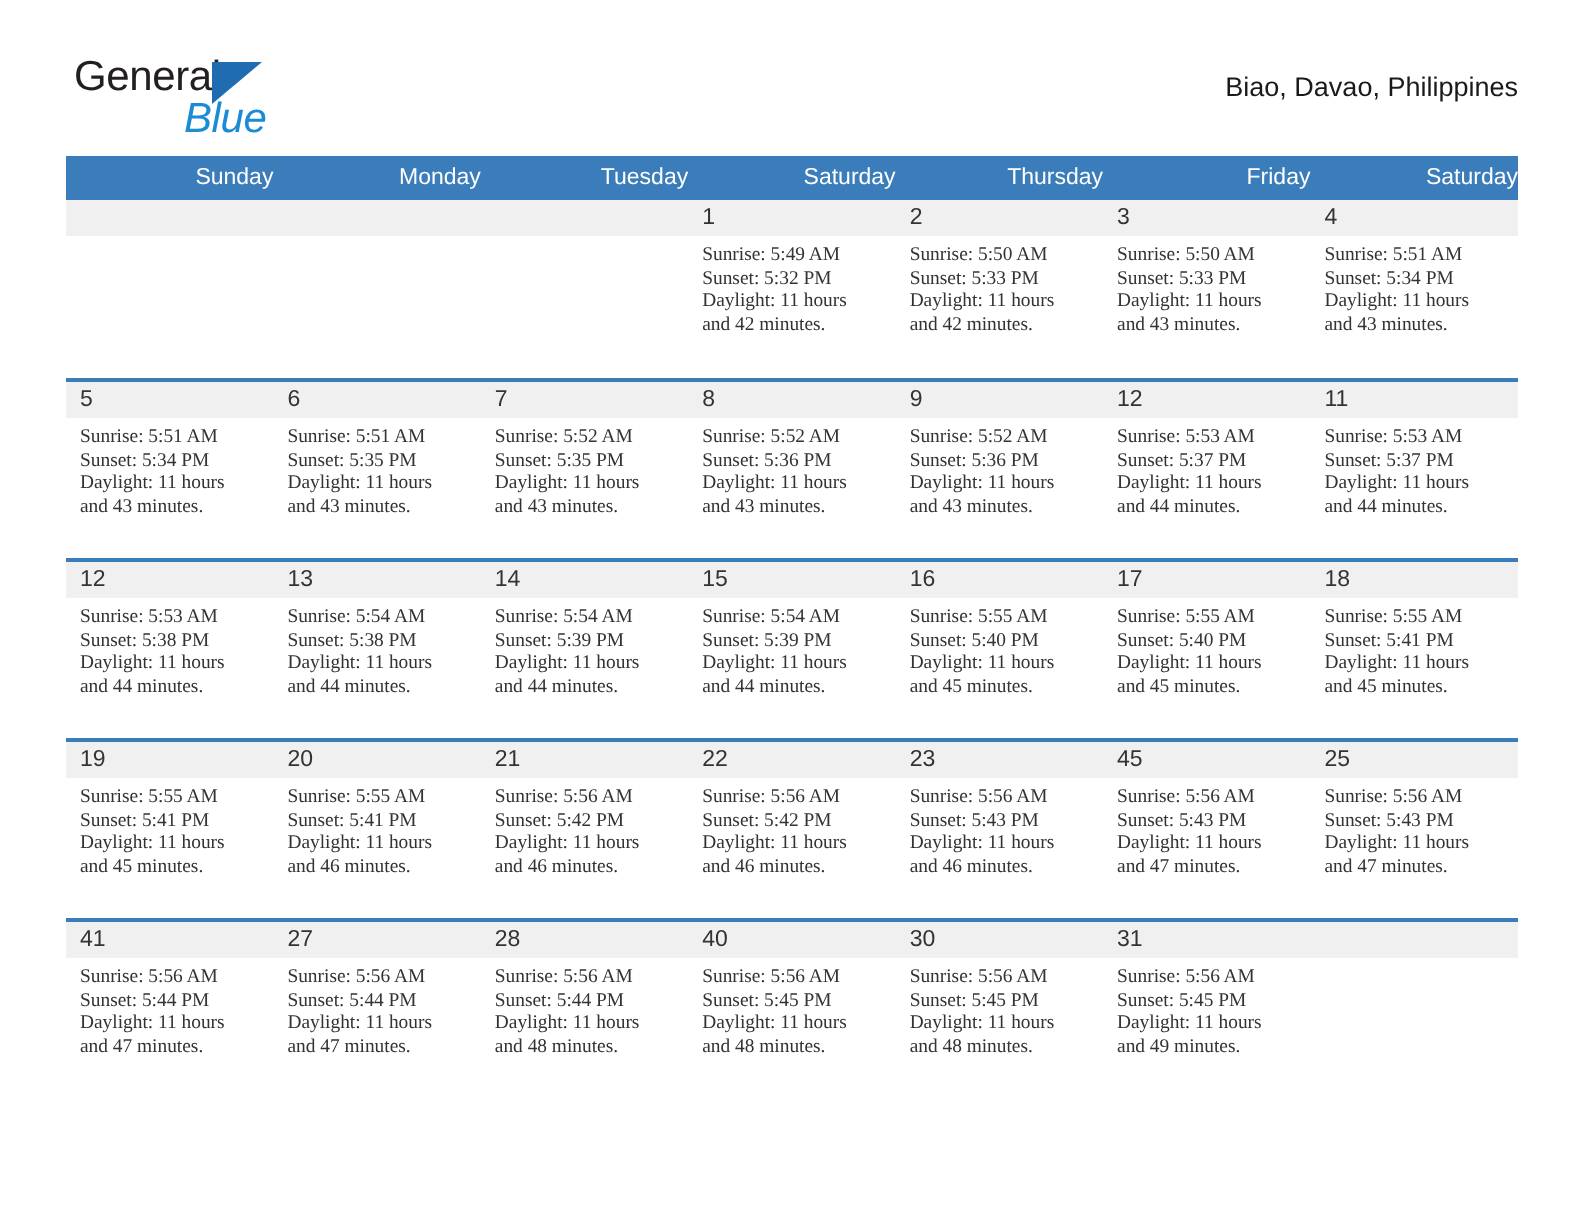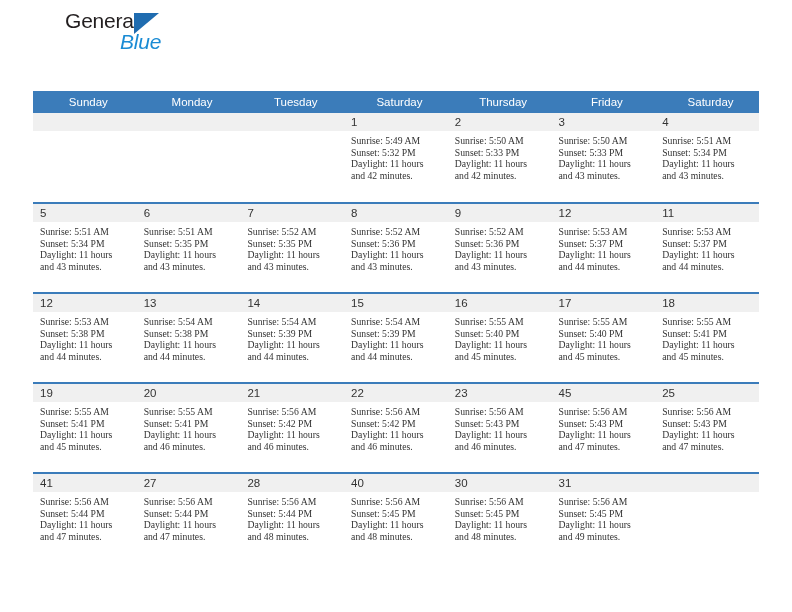--- a/index.html
+++ b/index.html
@@ -17,23 +17,22 @@
     height: 612px;
     background: #ffffff;
     padding: 0 33px;
   }
 
   
   .header {
     display: flex;
     align-items: flex-start;
     justify-content: space-between;
-    padding-top: 9px;
-    height: 91px;
-    margin-left: 28px;
+    padding-top: 27px;
+    height: 78px;
   }
 
   .brand {
     position: relative;
     width: 160px;
     height: 52px;
   }
 
   .brand-general {
     position: absolute;
@@ -91,21 +90,21 @@
     width: 726px;
     border-collapse: collapse;
     table-layout: fixed;
   }
 
   .calendar th {
     background: #3b7cba;
     color: #ffffff;
     font-size: 11.5px;
     font-weight: normal;
-    text-align: center;
+    text-align: right;
     padding: 5px 0 5px 7px;
     height: 21px;
     line-height: 12px;
   }
 
   .week-row > td {
     vertical-align: top;
     padding: 0;
     border-top: 2px solid #3b7cba;
     height: 90px;
@@ -150,20 +149,21 @@
 
   <div class="header">
 
     <div class="brand">
       <span class="brand-general">General</span>
       <span class="brand-flag"></span>
       <span class="brand-blue">Blue</span>
     </div>
 
     <div class="title-block">
+      <div class="cal-subtitle">Biao, Davao, Philippines</div>
     </div>
 
   </div>
 
   <table class="calendar">
     <thead>
       <tr>
         <th>Sunday</th>
         <th>Monday</th>
         <th>Tuesday</th>

